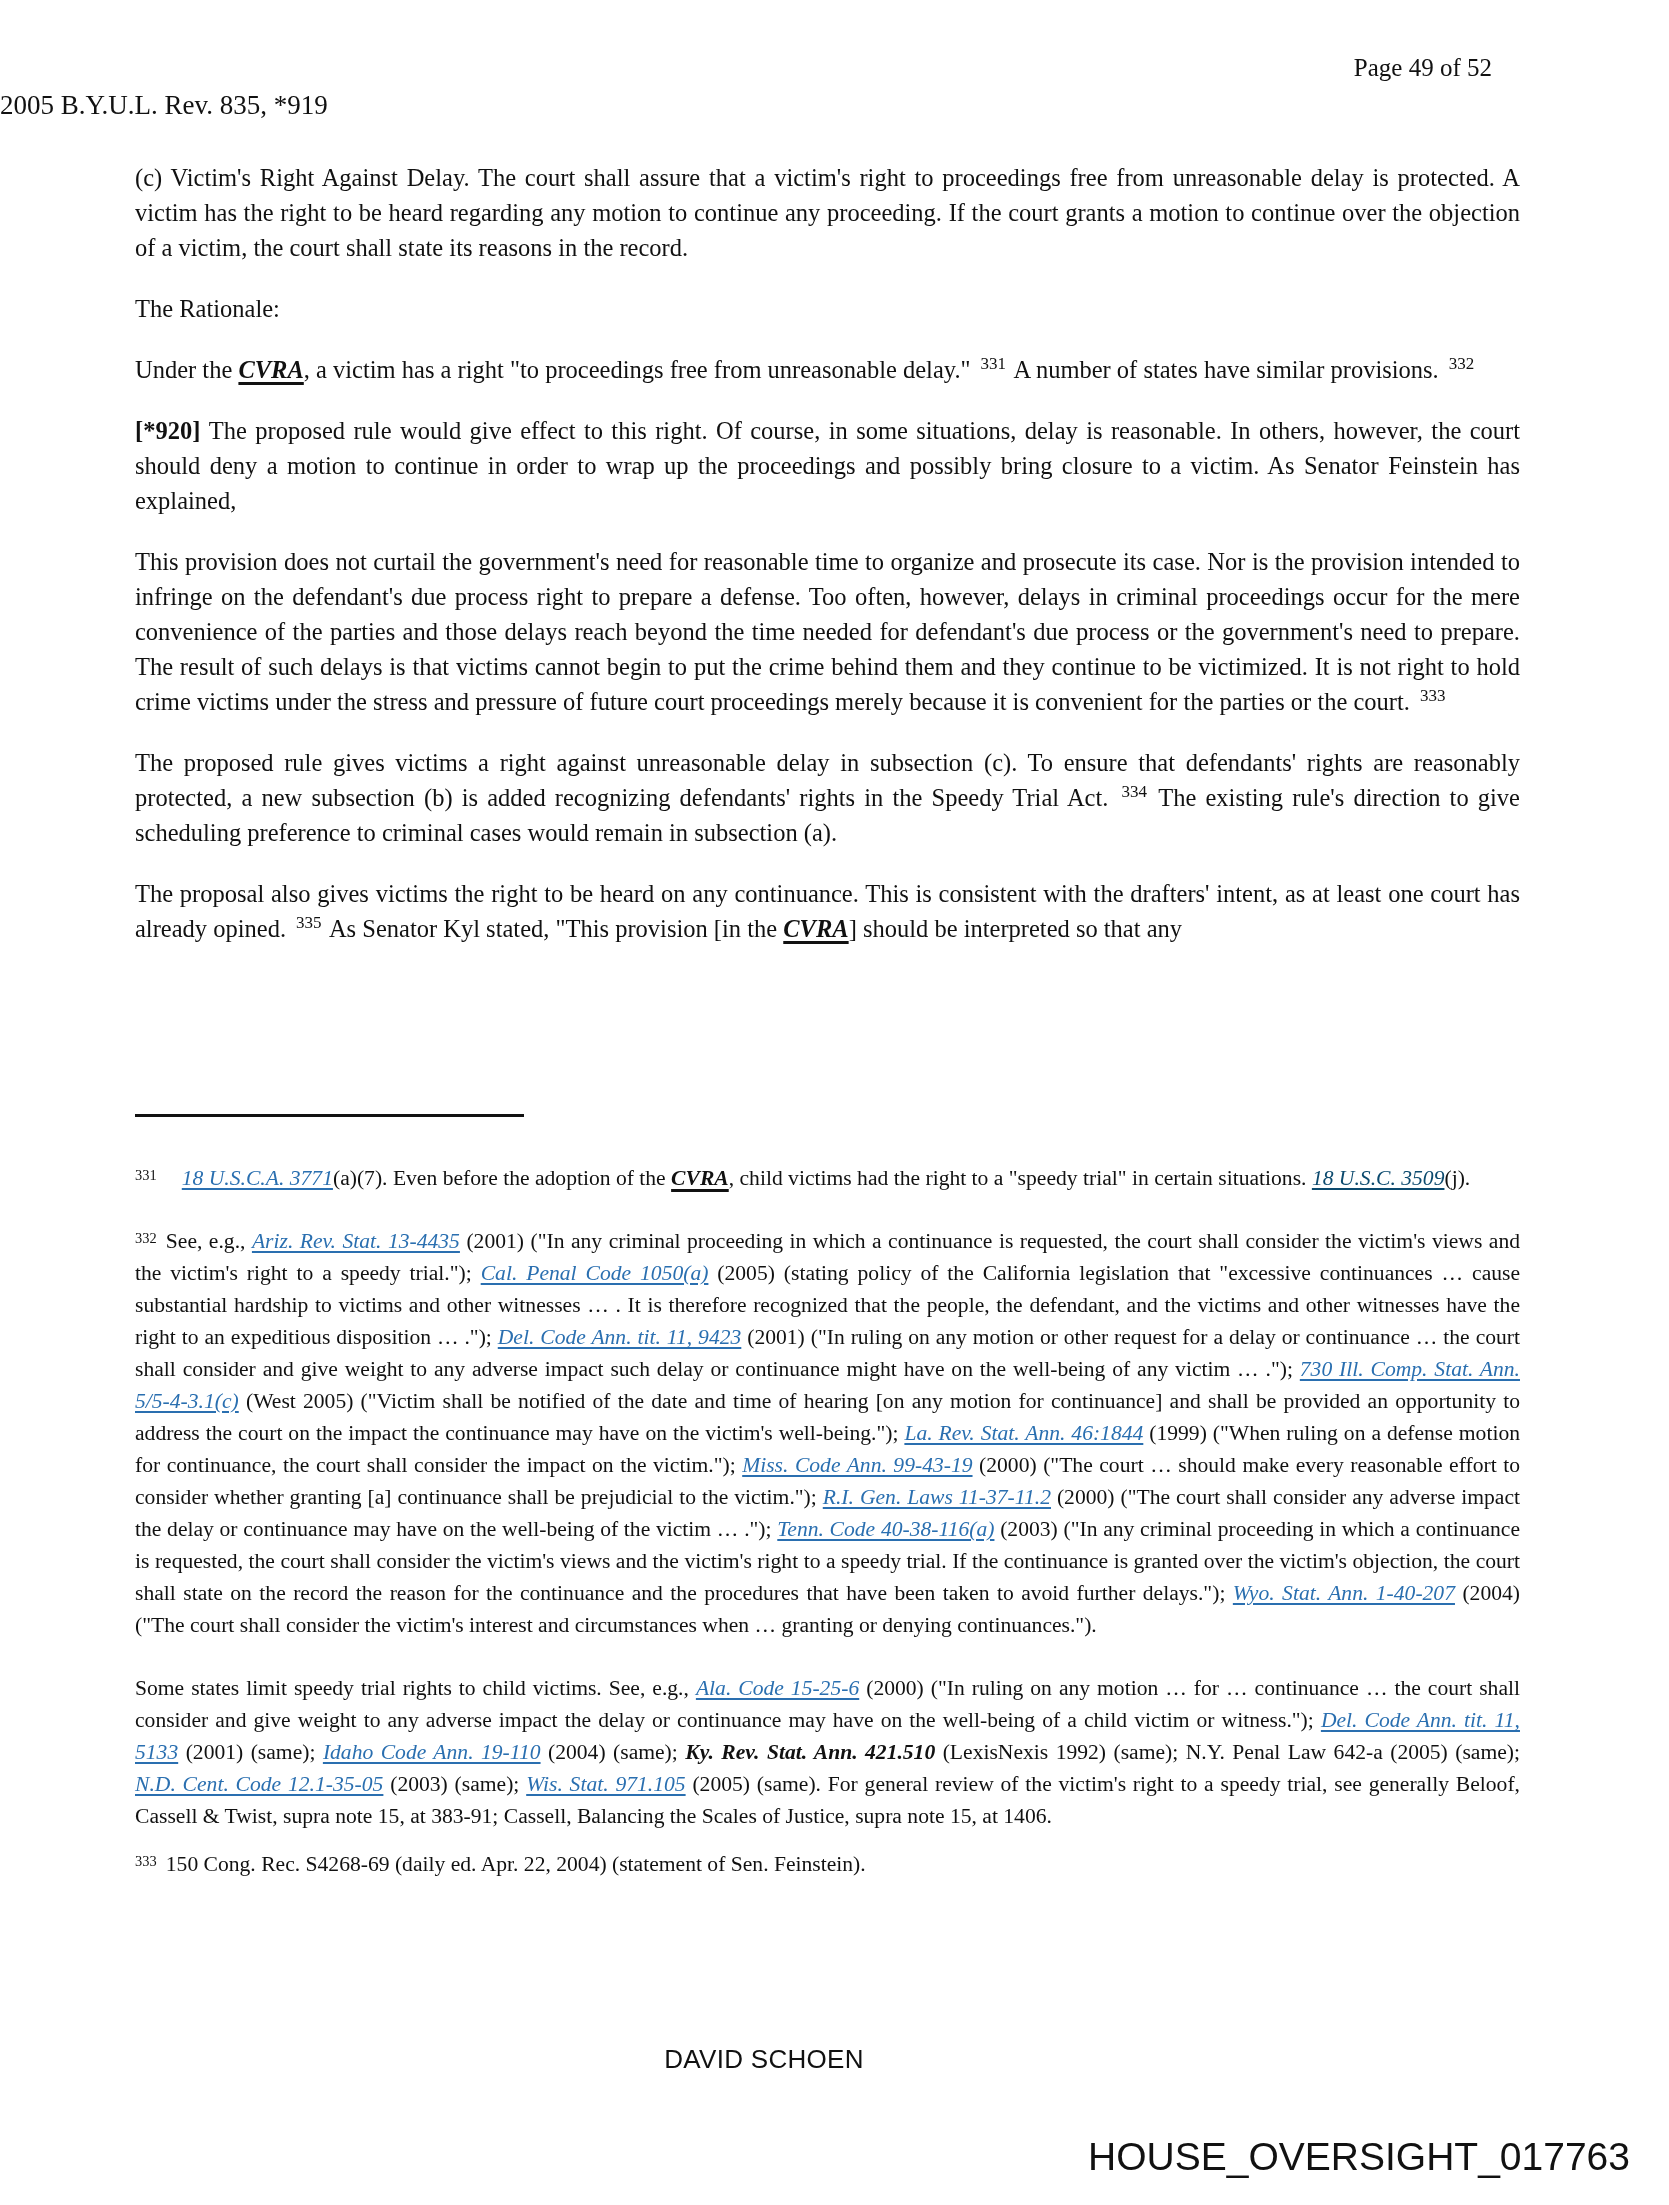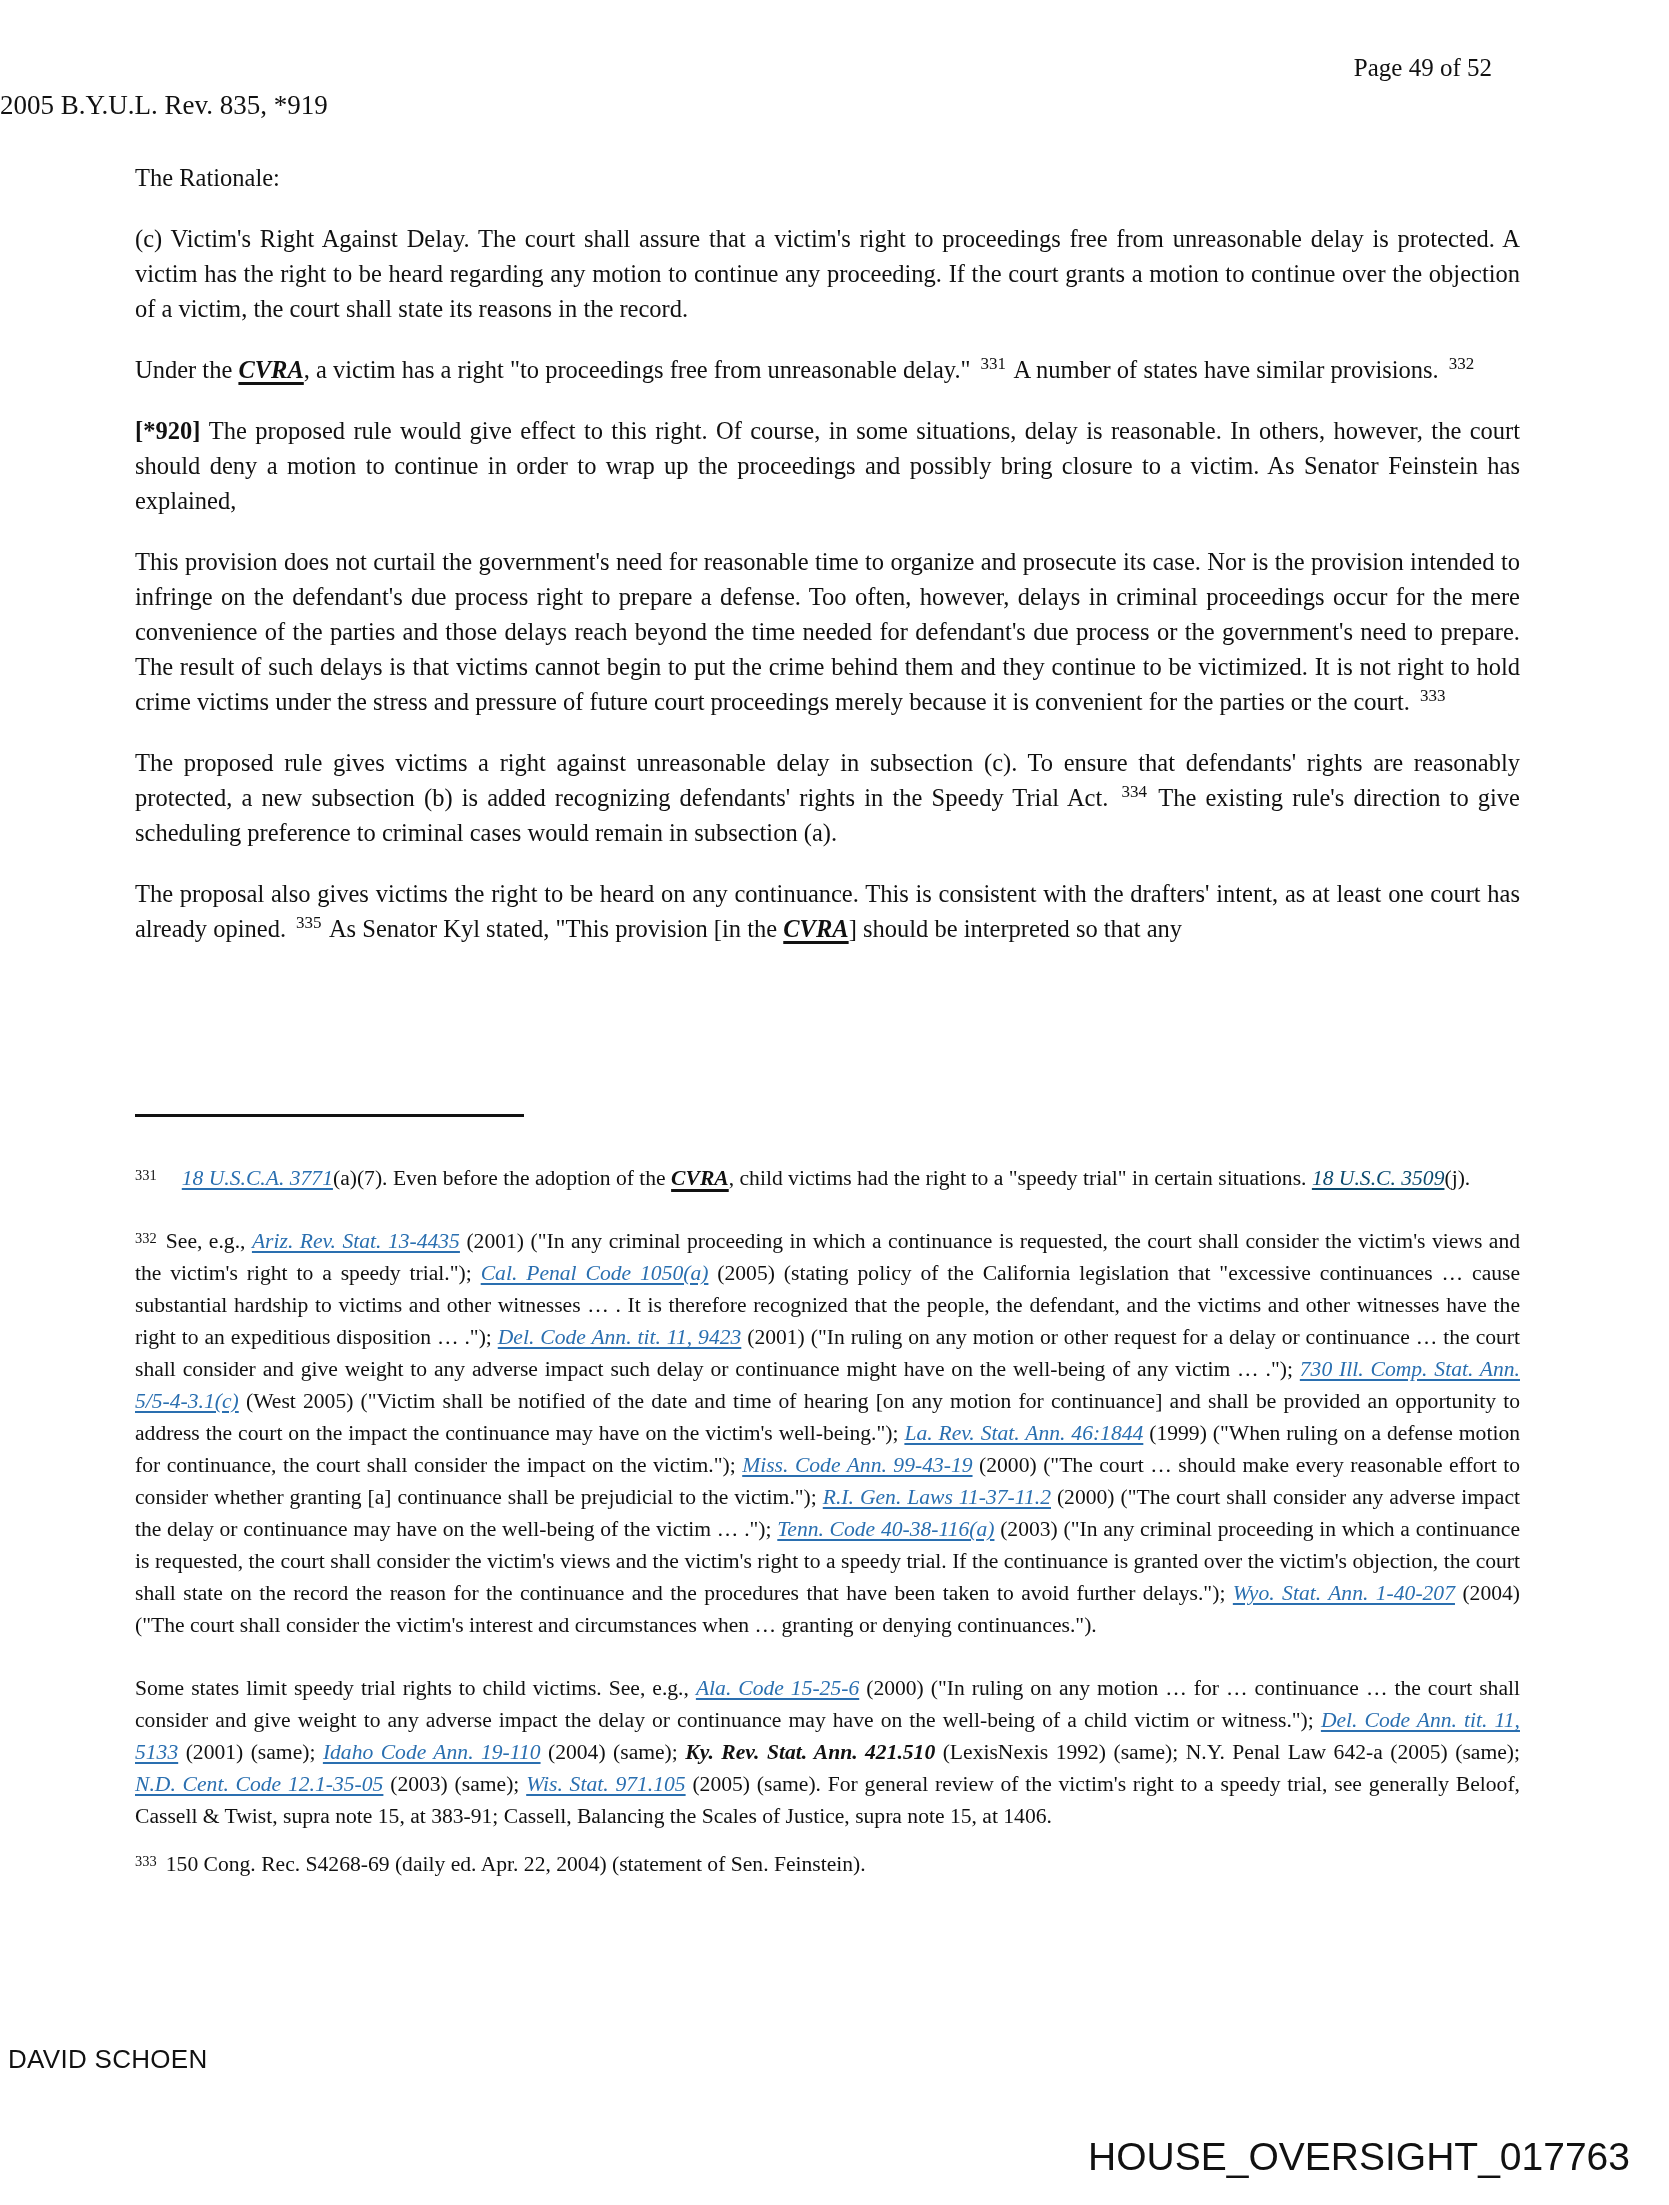--- a/index.html
+++ b/index.html
@@ -11,32 +11,32 @@
   .body p { margin: 0 0 26px 0; }
   .sup { font-size: 17px; vertical-align: top; position: relative; top: -6.5px; margin-left: 3.9px; margin-right: 2.6px; }
   .cvra { font-weight: bold; font-style: italic; text-decoration: underline; text-decoration-thickness: 2.6px; text-underline-offset: 3.9px; }
   .bold { font-weight: bold; }
   .rule { position: absolute; left: 135px; top: 1114px; width: 389px; height: 2.6px; background: #111; }
   .notes { position: absolute; left: 135px; width: 1385px; top: 1162px; font-size: 21.6px; line-height: 32px; text-align: justify; }
   .notes p { margin: 0 0 31px 0; }
   .fnum { font-size: 14.4px; vertical-align: top; position: relative; top: -2.6px; margin-right: 9.2px; }
   a.cite { color: #2a6fb0; font-style: italic; text-decoration: underline; text-decoration-thickness: 2px; text-underline-offset: 3.3px; }
   .boldital { font-weight: bold; font-style: italic; }
-  .footer-name { position: absolute; top: 2044px; left: 8px; width: 1528px; font-family: "Liberation Sans", "DejaVu Sans", sans-serif; font-size: 26px; letter-spacing: 0.3px; }
+  .footer-name { position: absolute; top: 2044px; left: 0; width: 1528px; text-align: center; font-family: "Liberation Sans", "DejaVu Sans", sans-serif; font-size: 26px; letter-spacing: 0.3px; }
   .bates { position: absolute; top: 2135px; right: 39px; font-family: "Liberation Sans", "DejaVu Sans", sans-serif; font-size: 39px; }
 </style>
 </head>
 <body>
 
 <div class="page-num">Page 49 of 52</div>
 <div class="running-head">2005 B.Y.U.L. Rev. 835, *919</div>
 
 <div class="body">
+  <p>(c) Victim's Right Against Delay. The court shall assure that a victim's right to proceedings free from unreasonable delay is protected. A victim has the right to be heard regarding any motion to continue any proceeding. If the court grants a motion to continue over the objection of a victim, the court shall state its reasons in the record.</p>
   <p>The Rationale:</p>
-  <p>(c) Victim's Right Against Delay. The court shall assure that a victim's right to proceedings free from unreasonable delay is protected. A victim has the right to be heard regarding any motion to continue any proceeding. If the court grants a motion to continue over the objection of a victim, the court shall state its reasons in the record.</p>
   <p><span> Under the </span><a class="cvra">CVRA</a><span>, a victim has a right "to proceedings free from unreasonable delay." </span><sup class="sup">331</sup><span> A number of states have similar provisions. </span><sup class="sup">332</sup></p>
   <p><span class="bold"> [*920] </span><span> The proposed rule would give effect to this right. Of course, in some situations, delay is reasonable. In others, however, the court should deny a motion to continue in order to wrap up the proceedings and possibly bring closure to a victim. As Senator Feinstein has explained,</span></p>
   <p><span>This provision does not curtail the government's need for reasonable time to organize and prosecute its case. Nor is the provision intended to infringe on the defendant's due process right to prepare a defense. Too often, however, delays in criminal proceedings occur for the mere convenience of the parties and those delays reach beyond the time needed for defendant's due process or the government's need to prepare. The result of such delays is that victims cannot begin to put the crime behind them and they continue to be victimized. It is not right to hold crime victims under the stress and pressure of future court proceedings merely because it is convenient for the parties or the court. </span><sup class="sup">333</sup></p>
   <p><span> The proposed rule gives victims a right against unreasonable delay in subsection (c). To ensure that defendants' rights are reasonably protected, a new subsection (b) is added recognizing defendants' rights in the Speedy Trial Act. </span><sup class="sup">334</sup><span> The existing rule's direction to give scheduling preference to criminal cases would remain in subsection (a).</span></p>
   <p><span>The proposal also gives victims the right to be heard on any continuance. This is consistent with the drafters' intent, as at least one court has already opined. </span><sup class="sup">335</sup><span> As Senator Kyl stated, "This provision [in the </span><a class="cvra">CVRA</a><span>] should be interpreted so that any</span></p>
 </div>
 
 <div class="rule"></div>
 
 <div class="notes">

